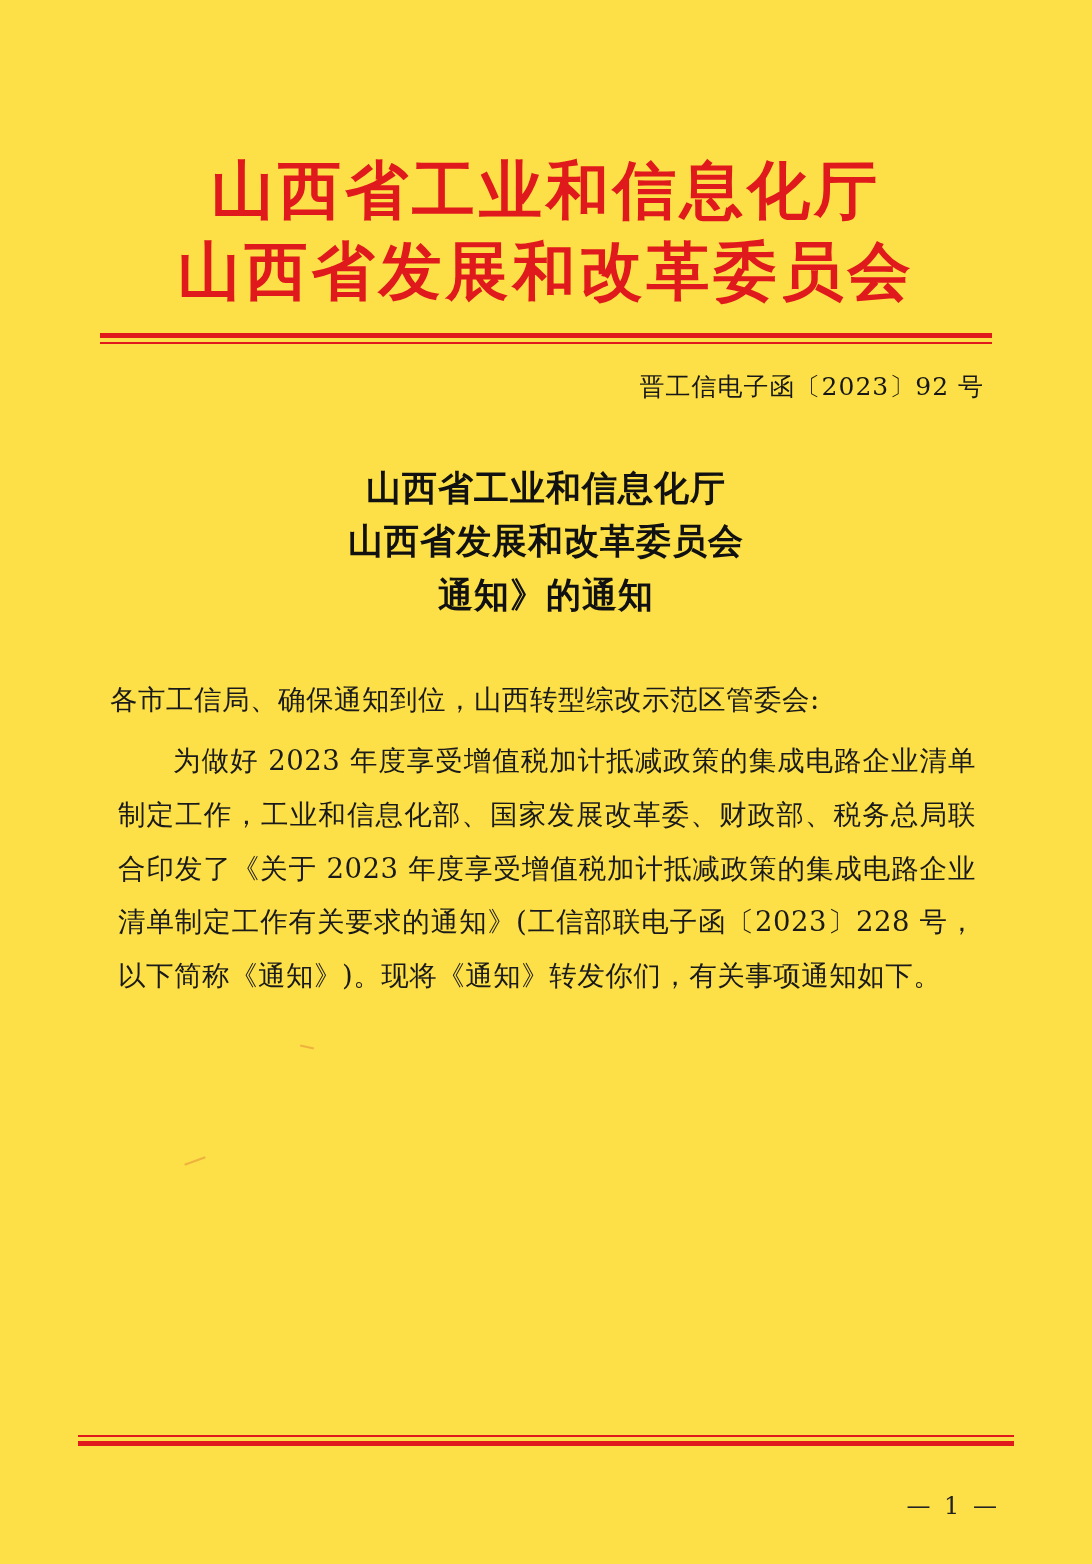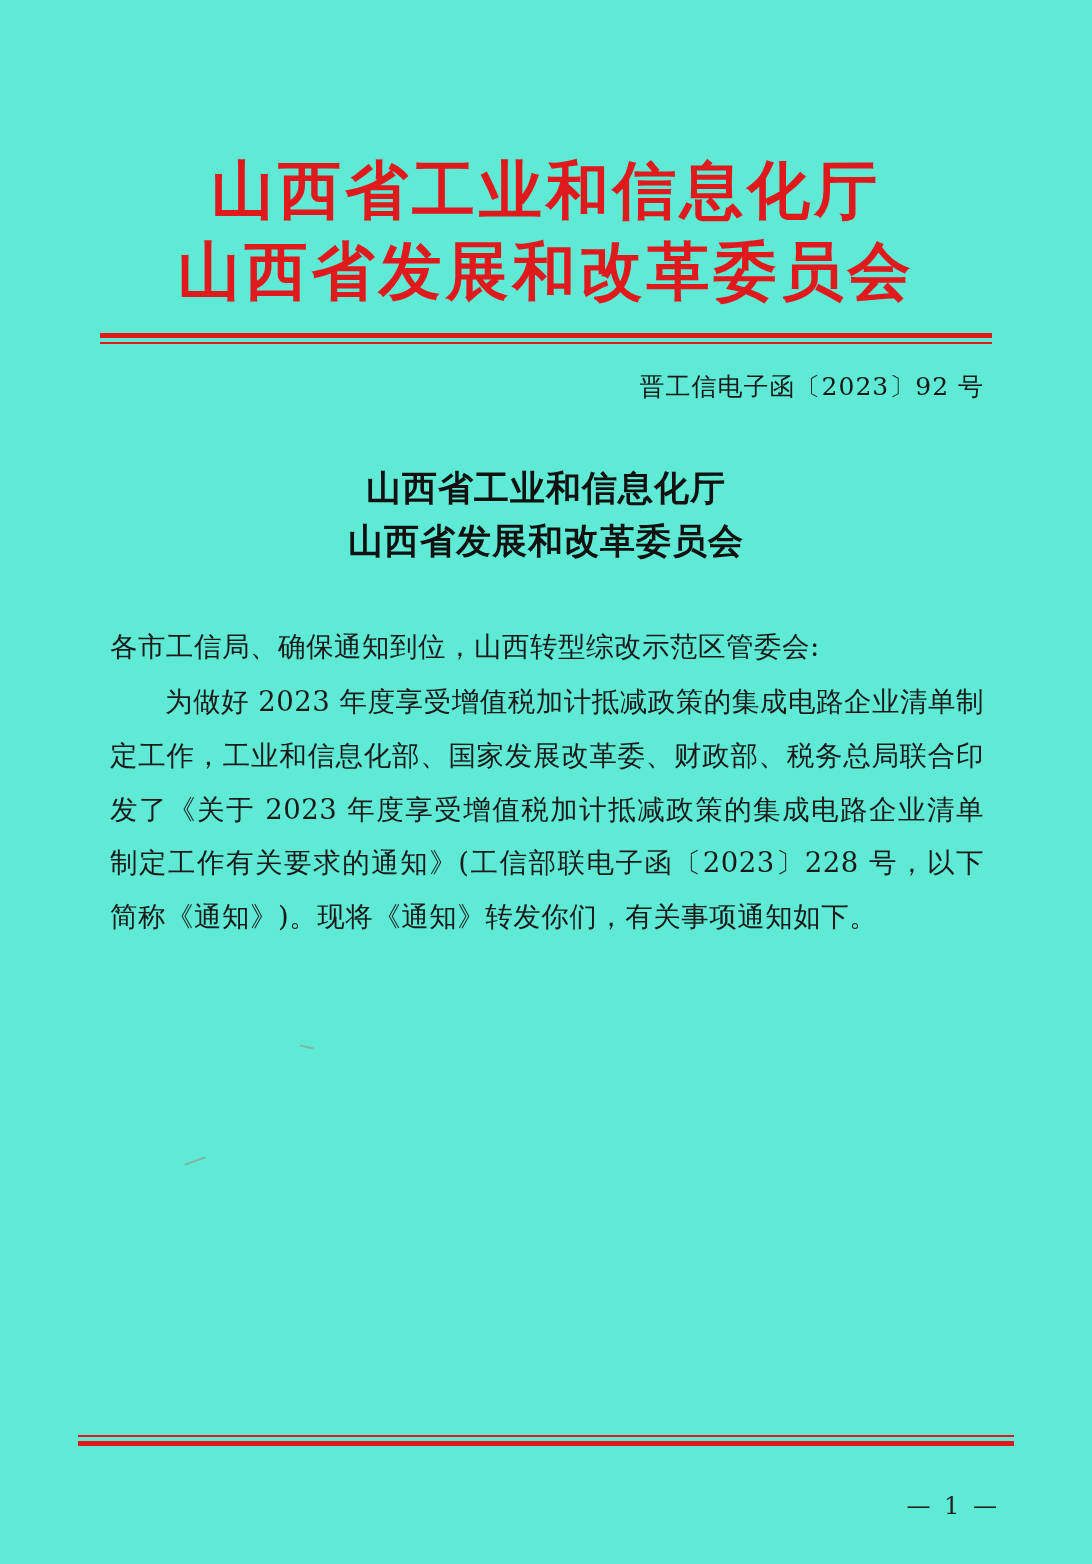--- a/index.html
+++ b/index.html
@@ -9,21 +9,21 @@
   }
   body {
     font-family: "DejaVu Serif", "Liberation Serif", serif;
     color: #1a1a1a;
   }
   .page {
     position: relative;
     width: 1092px;
     height: 1564px;
     margin: 0 auto;
-    background: #5eead4;
+    background: #fde047;
     overflow: hidden;
     box-sizing: border-box;
   }
 
   
   .letterhead {
     padding-top: 150px;
     text-align: center;
   }
   .letterhead-line {
@@ -81,21 +81,21 @@
     line-height: 1.95;
     letter-spacing: 0.5px;
     text-align: justify;
     color: #1a1a1a;
   }
   .salutation {
     margin-bottom: 2px;
   }
   .para {
     text-indent: 2em;
-    margin: 0;
+    margin: 8px;
   }
 
   
   .footer-rule-wrap {
     position: absolute;
     left: 78px;
     right: 78px;
     bottom: 118px;
   }
   .footer-thin {
@@ -136,20 +136,21 @@
   <div class="rule-wrap">
     <div class="rule-thick"></div>
     <div class="rule-thin"></div>
   </div>
 
   <div class="doc-number">晋工信电子函〔2023〕92 号</div>
 
   <div class="title-block">
     <span class="title-line">山西省工业和信息化厅</span>
     <span class="title-line">山西省发展和改革委员会</span>
+    <span class="title-line">通知》的通知</span>
   </div>
 
   <div class="body-block">
     <p class="salutation">各市工信局、确保通知到位，山西转型综改示范区管委会:</p>
     <p class="para">为做好 2023 年度享受增值税加计抵减政策的集成电路企业清单制定工作，工业和信息化部、国家发展改革委、财政部、税务总局联合印发了《关于 2023 年度享受增值税加计抵减政策的集成电路企业清单制定工作有关要求的通知》(工信部联电子函〔2023〕228 号，以下简称《通知》)。现将《通知》转发你们，有关事项通知如下。</p>
   </div>
 
   <div class="smudge" style="left:184px; top:1160px; width:22px; height:2px; transform:rotate(-20deg);"></div>
   <div class="smudge" style="left:300px; top:1046px; width:14px; height:2px; transform:rotate(12deg);"></div>
 

